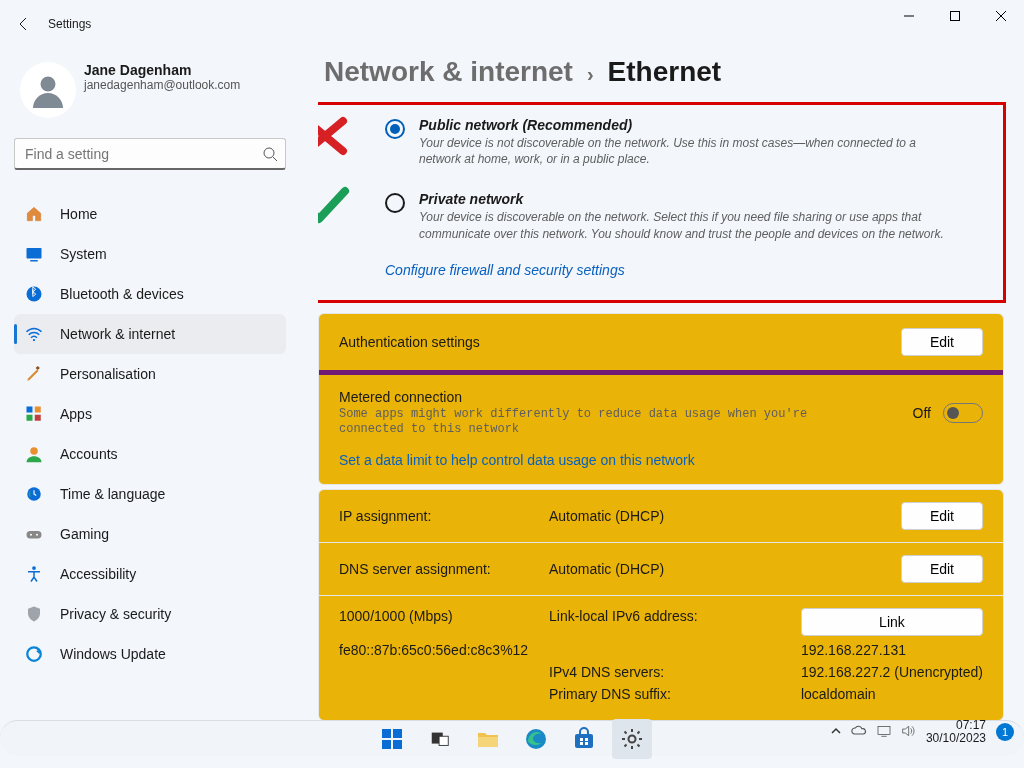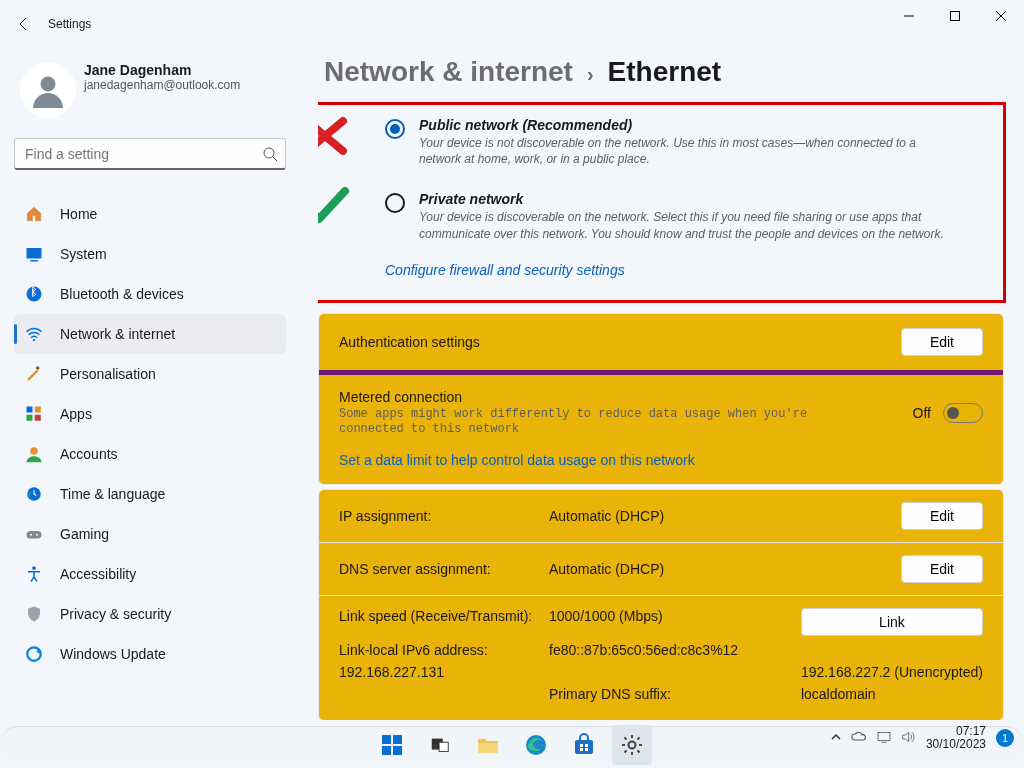--- a/index.html
+++ b/index.html
@@ -70,21 +70,21 @@
   .toggle::after { content:""; position:absolute; left:3px; top:3px; width:12px; height:12px; border-radius:50%; background:#555; }
   .link-row2 { padding: 0 20px 16px 20px; }
 
   .grid3 { display:grid; grid-template-columns: 210px 1fr auto; align-items:center; padding:12px 20px; border-top:1px solid #e7e7ea; }
   .grid3 .edit-btn { justify-self:end; }
   .info-grid { display:grid; grid-template-columns: 210px 1fr auto; row-gap:6px; padding:12px 20px; border-top:1px solid #e7e7ea; }
   .info-grid .copy-btn { grid-column:3; grid-row:1; }
   .copy-btn { border:1px solid #d0d0d0; background:#fefefe; border-radius:4px; padding:5px 22px; font-size:14px; cursor:pointer; }
 
   
-  .taskbar { position:absolute; left:0; right:0; bottom:6px; height:36px; background:#f1f4f9; border-top:1px solid #d8dde3; display:flex; align-items:center; justify-content:center;border-radius:23px; }
+  .taskbar { position:absolute; left:0; right:0; bottom:12px; height:36px; background:#f1f4f9; border-top:1px solid #d8dde3; display:flex; align-items:center; justify-content:center;border-radius:23px; }
   .task-icons { display:flex; gap:8px; }
   .tb-item { width:40px; height:40px; display:flex; align-items:center; justify-content:center; border-radius:4px; cursor:pointer; }
   .tray { position:absolute; right:10px; bottom:0; height:48px; display:flex; align-items:center; gap:10px; font-size:12px; }
   .tray-icons { display:flex; gap:8px; align-items:center; }
   .clock { display:flex; flex-direction:column; align-items:flex-end; line-height:1.1; }
   .count-badge { width:18px; height:18px; border-radius:50%; background:#0078d4; color:#fff; font-size:11px; display:flex; align-items:center; justify-content:center; }
 </style>
 </head>
 <body>
 <div class="window">
@@ -314,28 +314,28 @@
       <div class="row-title">IP assignment:</div>
       <div class="row-val">Automatic (DHCP)</div>
       <button class="edit-btn">Edit</button>
     </div>
     <div class="grid3">
       <div class="row-title">DNS server assignment:</div>
       <div class="row-val">Automatic (DHCP)</div>
       <button class="edit-btn">Edit</button>
     </div>
     <div class="info-grid">
-      <div class="row-title">Link speed (Receive/Transmit):</div>
           <div class="row-val">1000/1000 (Mbps)</div>
       <button class="copy-btn">Link</button>
       <div class="row-title">Link-local IPv6 address:</div>
           <div class="row-val">fe80::87b:65c0:56ed:c8c3%12</div>
           <div></div>
           <div class="row-val">192.168.227.131</div>
           <div></div>
+      <div class="row-title">IPv4 DNS servers:</div>
           <div class="row-val">192.168.227.2 (Unencrypted)</div>
           <div></div>
       <div class="row-title">Primary DNS suffix:</div>
           <div class="row-val">localdomain</div>
           <div></div>
     </div>
   </div>
 </div>
 
 <div class="taskbar">

